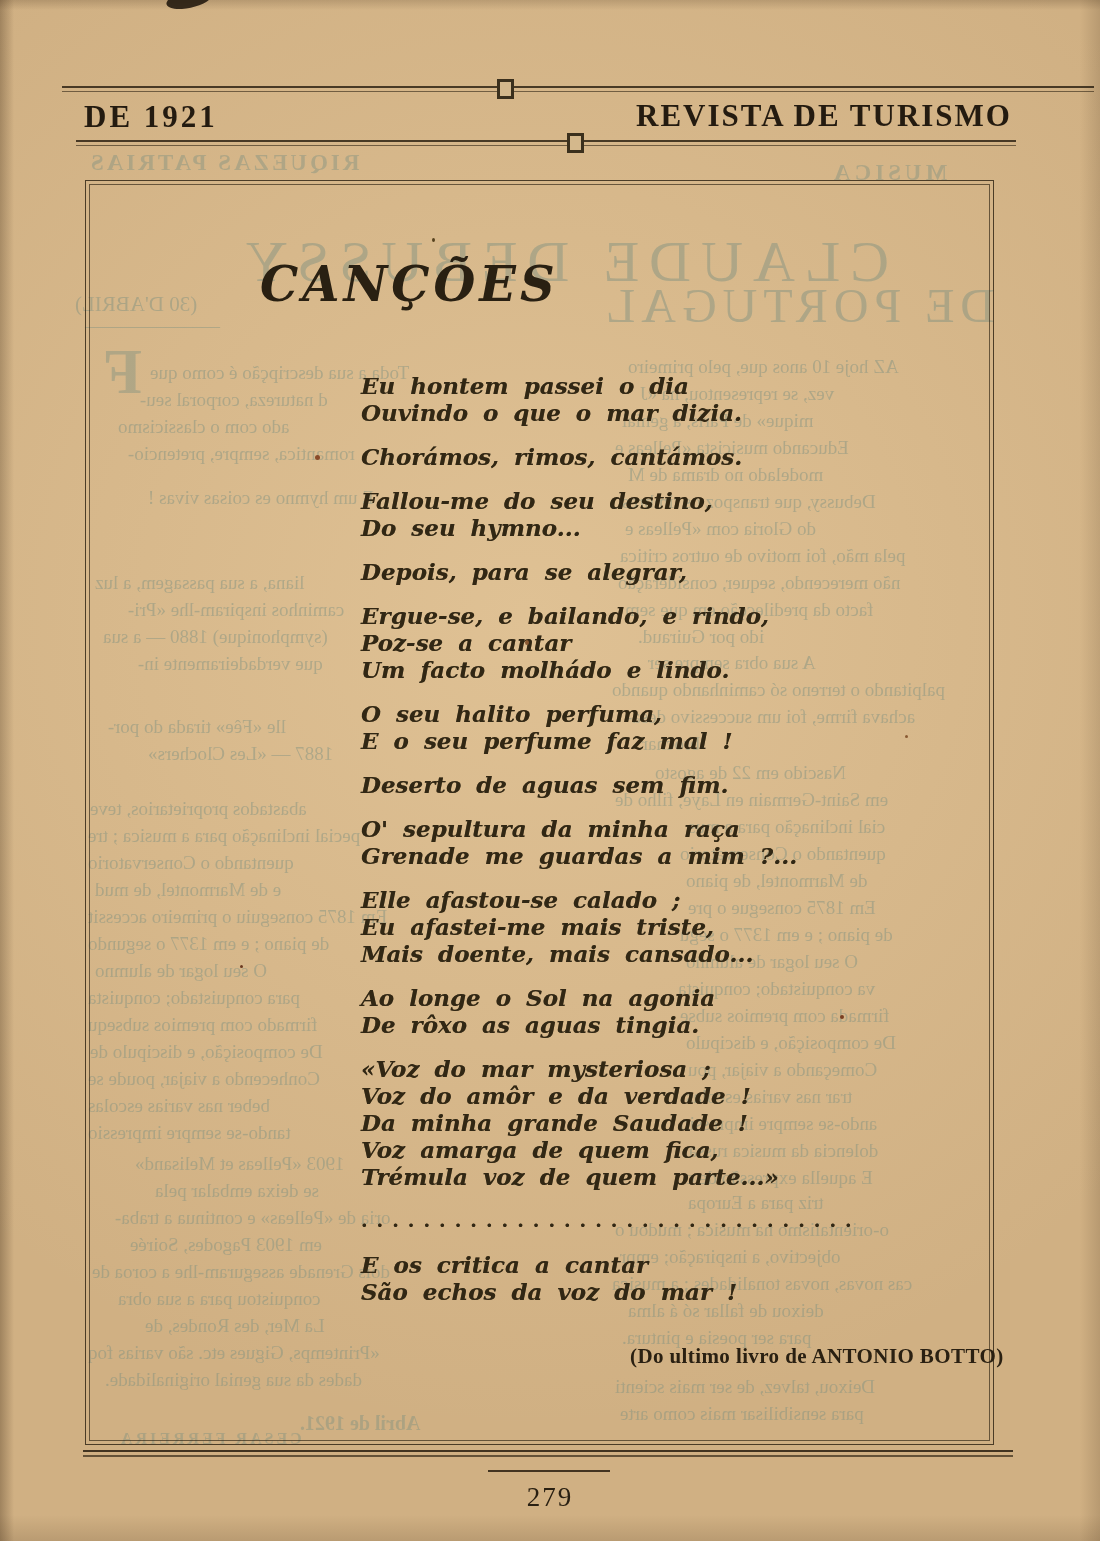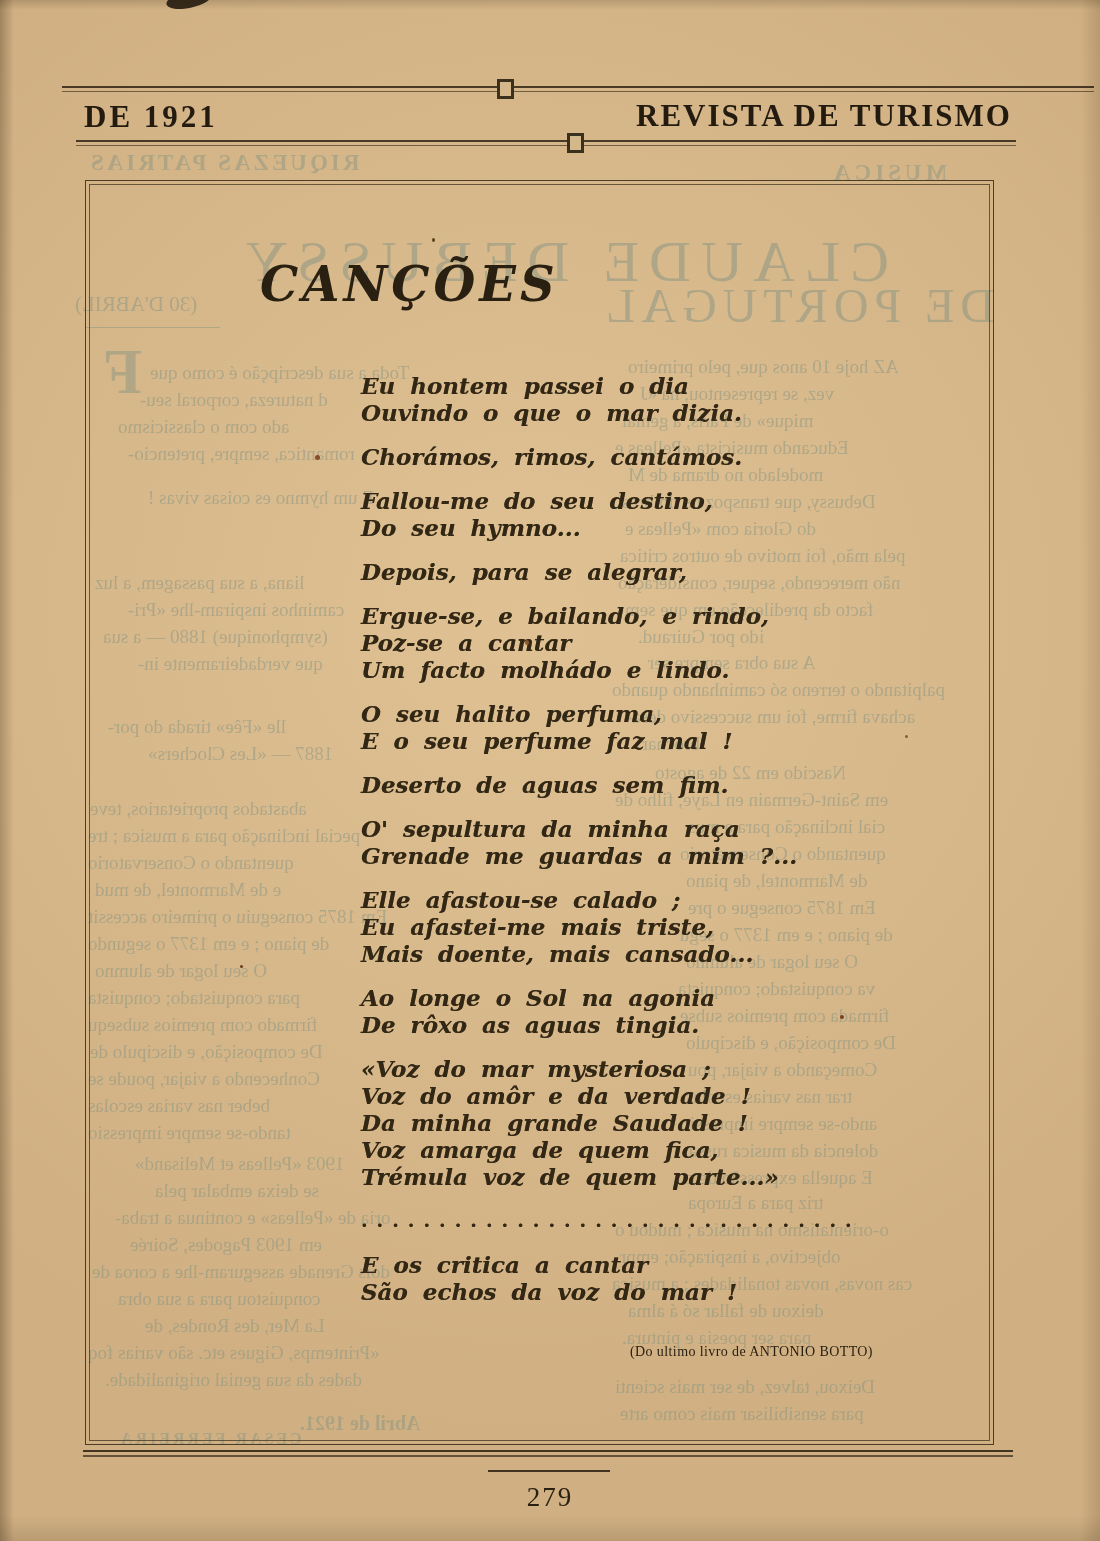--- a/index.html
+++ b/index.html
@@ -31,21 +31,21 @@
   .frame::after{content:"";position:absolute;inset:3px;border:1px solid rgba(52,40,22,.68);}
   .botrule{position:absolute;left:83px;top:1450px;width:930px;height:3px;
     border-top:2px solid rgba(42,31,16,.85);border-bottom:2px solid rgba(42,31,16,.65);z-index:2;}
   .title{position:absolute;left:260px;top:256px;font-family:"DejaVu Serif",serif;
     font-style:italic;font-weight:bold;font-size:48px;letter-spacing:4px;color:#292012;z-index:5;}
   .poem{position:absolute;left:361px;top:372px;font-family:"DejaVu Serif",serif;
     font-style:italic;font-weight:bold;font-size:23px;line-height:27px;word-spacing:7px;
     color:#312714;z-index:5;text-shadow:0 0 .4px rgba(45,34,16,.55);}
   .stanza{margin-bottom:17px;}
   .line.dots{letter-spacing:9px;font-size:19px;font-style:normal;}
-  .attribution{position:absolute;left:630px;top:1344px;font-size:14px;font-weight:normal;
+  .attribution{position:absolute;left:630px;top:1344px;font-size:21px;font-weight:bold;
     color:#2a2012;z-index:5;letter-spacing:.4px;text-align:center;}
   .pgrule{position:absolute;left:488px;top:1470px;width:122px;height:2px;
     background:rgba(42,31,16,.85);z-index:2;}
   .pgnum{position:absolute;left:505px;top:1482px;width:90px;text-align:center;
     font-size:27px;color:#2a2012;letter-spacing:2px;z-index:2;}
   .bleed-layer{position:absolute;inset:0;z-index:1;}
   .bleed{position:absolute;transform:scaleX(-1);color:#7d9080;opacity:.45;
     filter:blur(.5px);font-family:"Liberation Serif",serif;white-space:nowrap;}
   .bb{font-weight:bold;opacity:.42;}
   .speck{position:absolute;border-radius:50%;z-index:6;}

